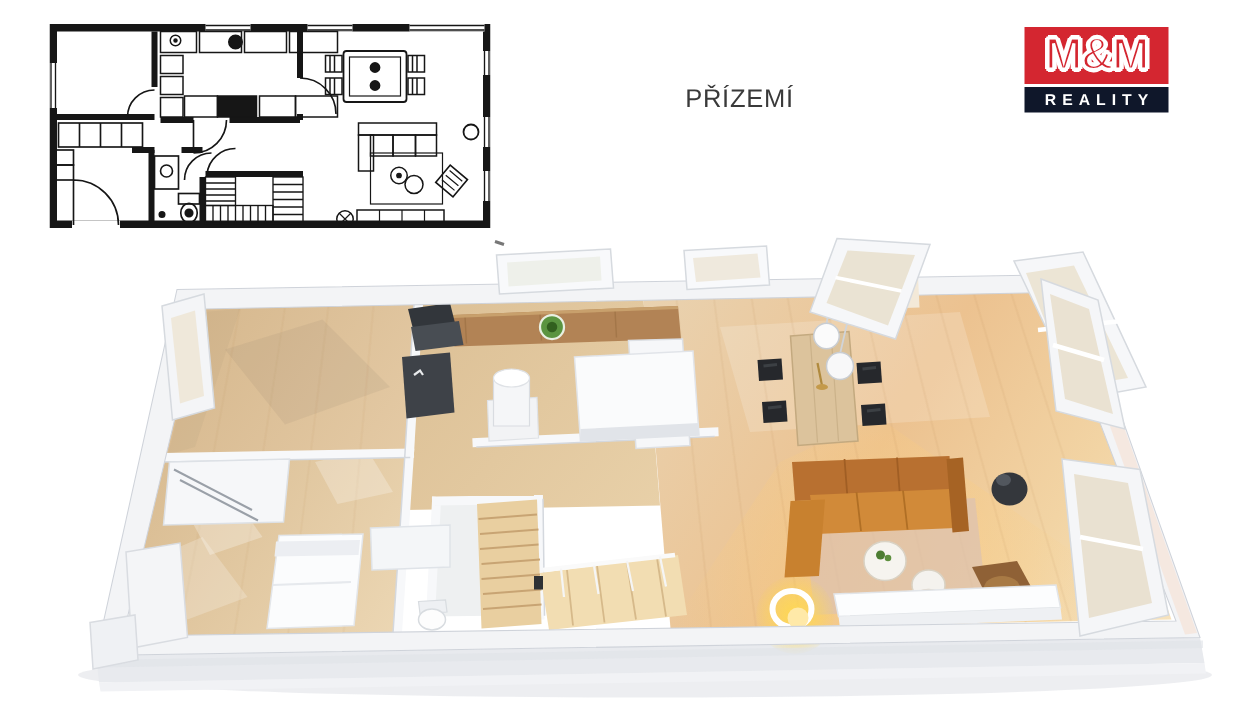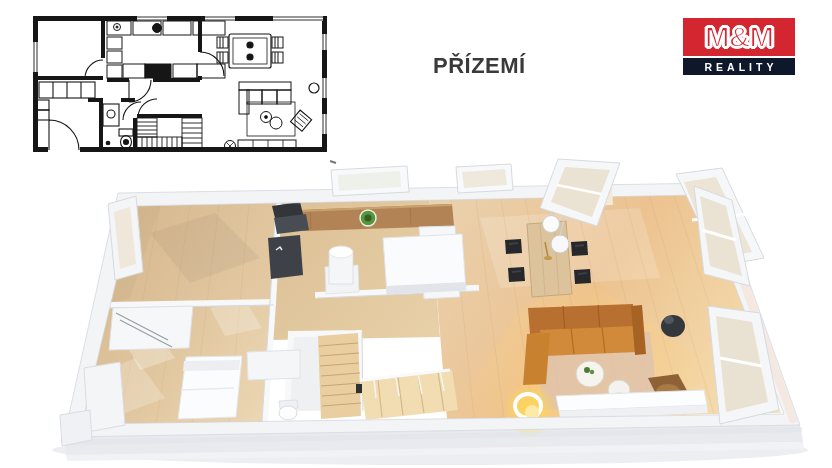--- a/index.html
+++ b/index.html
@@ -1,22 +1,22 @@
 <!DOCTYPE html>
 <html><head>
 <meta charset="utf-8">
 <style>
   html,body{margin:0;padding:0;background:#fff;}
   .canvas{position:relative;width:832px;height:468px;background:#ffffff;overflow:hidden;
           font-family:"Liberation Sans", sans-serif;}
   .plan2d{position:absolute;left:33px;top:16px;width:294px;height:138px;}
   .plan3d{position:absolute;left:0px;top:158px;width:832px;height:310px;}
   .floor-title{position:absolute;left:433px;top:53px;width:120px;height:26px;line-height:26px;
-               text-align:left;font-size:22px;font-weight:700;letter-spacing:0.5px;color:#3a3a3a;}
-  .logo{position:absolute;left:683px;top:18px;width:112px;}
+               text-align:center;font-size:17px;font-weight:400;letter-spacing:0.5px;color:#3a3a3a;}
+  .logo{position:absolute;left:683px;top:18px;width:96px;}
   .logo-top{height:38px;background:#d42630;display:flex;align-items:center;justify-content:center;}
   .logo-top span{
       font-size:30px;font-weight:800;letter-spacing:-1px;color:#d42630;
       -webkit-text-stroke:2px #ffffff;
       text-shadow:-2px 0 0 #fff,2px 0 0 #fff,0 -2px 0 #fff,0 2px 0 #fff,
                   -1px -1px 0 #fff,1px 1px 0 #fff,-1px 1px 0 #fff,1px -1px 0 #fff;}
   .logo-band{height:17px;margin-top:2px;background:#0f172a;display:flex;align-items:center;justify-content:center;}
   .logo-band span{font-size:10.5px;font-weight:700;color:#ffffff;letter-spacing:4px;padding-left:4px;}
 </style>
 </head>

